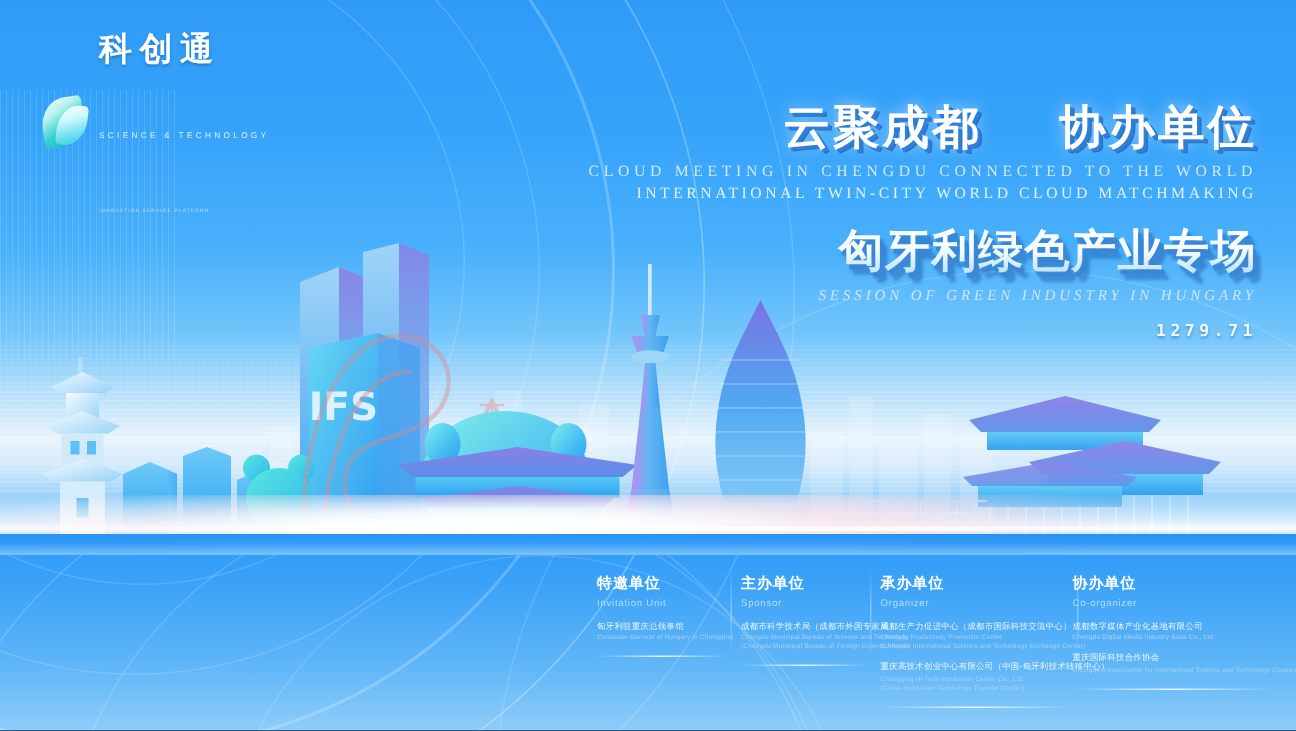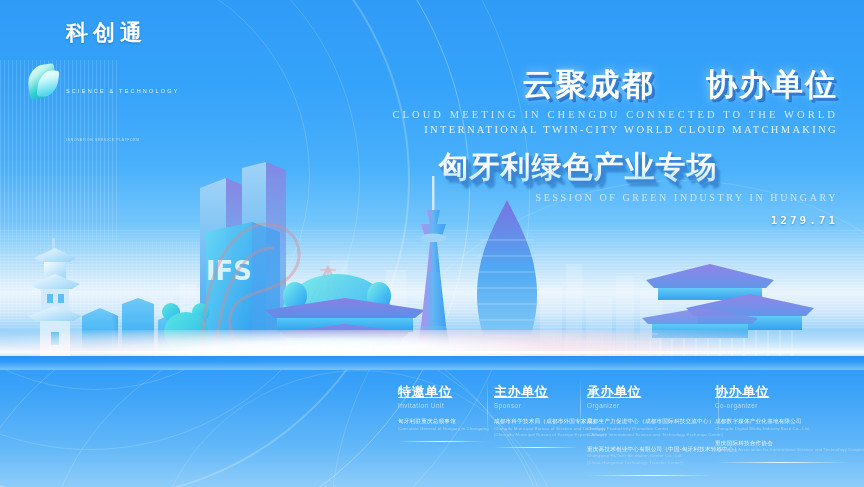--- a/index.html
+++ b/index.html
@@ -88,41 +88,40 @@
     font-family:"Liberation Serif","DejaVu Serif",serif;white-space:nowrap;
   }
   .h-row3{
     margin-top:12px;
     font-size:30px;font-weight:700;letter-spacing:1px;white-space:nowrap;
     font-family:Liberation Mono, monospace;
     color:#ffffff;
     background:linear-gradient(180deg,#ffffff 0%,#f4fbff 50%,#a8daf9 100%);
     -webkit-background-clip:text;background-clip:text;-webkit-text-fill-color:transparent;
     filter:drop-shadow(2px 3px 0 #3a86d8) drop-shadow(3px 4px 1px rgba(25,85,160,.45));
-    text-align:center;
   }
   .h-en3{
     font-size:10px;color:#cfe6fa;letter-spacing:2.6px;margin-top:4px;
-    font-family:"Liberation Serif","DejaVu Serif",serif;white-space:nowrap;
+    font-family:"Liberation Serif","DejaVu Serif",serif;white-space:nowrap;font-style:italic;
   }
   .h-date{
     font-size:11px;color:#f2f9ff;letter-spacing:3px;margin-top:11px;font-weight:700;
     font-family:"DejaVu Sans Mono","Liberation Mono",monospace;
     text-shadow:0 1px 2px rgba(30,90,160,.5);
   }
 
   
   .skyline{position:absolute;left:0;bottom:131px;width:864px;height:230px;}
   .sk{position:absolute;bottom:0;}
   .ghost{position:absolute;bottom:0;background:rgba(255,255,255,.17);}
 
   
   .credits{position:absolute;left:0;bottom:0;width:864px;height:117px;}
   .credit{position:absolute;top:14px;}
-  .c-cn{font-size:13px;font-weight:700;color:#ffffff;letter-spacing:.6px;line-height:1.25;text-decoration:underline;}
+  .c-cn{font-size:10px;font-weight:700;color:#ffffff;letter-spacing:.6px;line-height:1.25;}
   .c-en{font-size:6.4px;color:#bcdcf7;letter-spacing:.5px;margin-top:2px;line-height:1.25;}
   .c-item{margin-top:7px;}
   .c-item-cn{font-size:5.6px;color:#eaf5ff;letter-spacing:.2px;line-height:1.5;white-space:nowrap;}
   .c-item-en{font-size:4.3px;color:#a9d2f3;letter-spacing:.15px;line-height:1.45;white-space:nowrap;}
   .c-rule{height:1px;margin-top:9px;
     background:linear-gradient(90deg,rgba(255,255,255,0),rgba(255,255,255,.85),rgba(255,255,255,0));}
   .sep{position:absolute;top:8px;width:1px;height:58px;
     background:linear-gradient(180deg,rgba(255,255,255,0),rgba(255,255,255,.35),rgba(255,255,255,0));}
 </style>
 </head>

